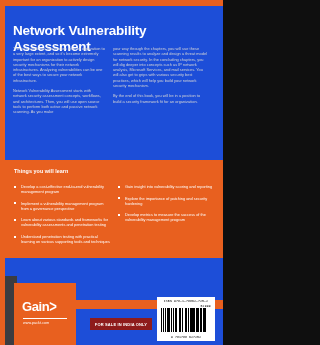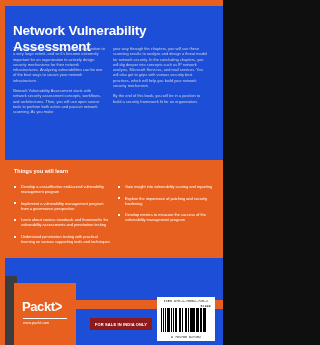--- a/index.html
+++ b/index.html
@@ -178,21 +178,21 @@
       <li>Gain insight into vulnerability scoring and reporting</li>
       <li>Explore the importance of patching and security hardening</li>
       <li>Develop metrics to measure the success of the vulnerability management program</li>
     </ul>
   </div>
 
   <div class="bottom-band"></div>
   <div class="dark-notch"></div>
   <div class="logo-block"></div>
 
-  <div class="packt-word"><span>Packt</span><span class="packt-chev">&gt;</span></div>
+  <div class="packt-word"><span>Gain</span><span class="packt-chev">&gt;</span></div>
   <div class="packt-rule"></div>
   <div class="packt-url">www.packt.com</div>
 
   <div class="india-badge">
     <span>FOR SALE IN INDIA ONLY</span>
   </div>
 
   <div class="barcode-box">
     <div class="isbn-top">ISBN 978-1-78862-725-2</div>
     <div class="isbn-price">52999</div>

